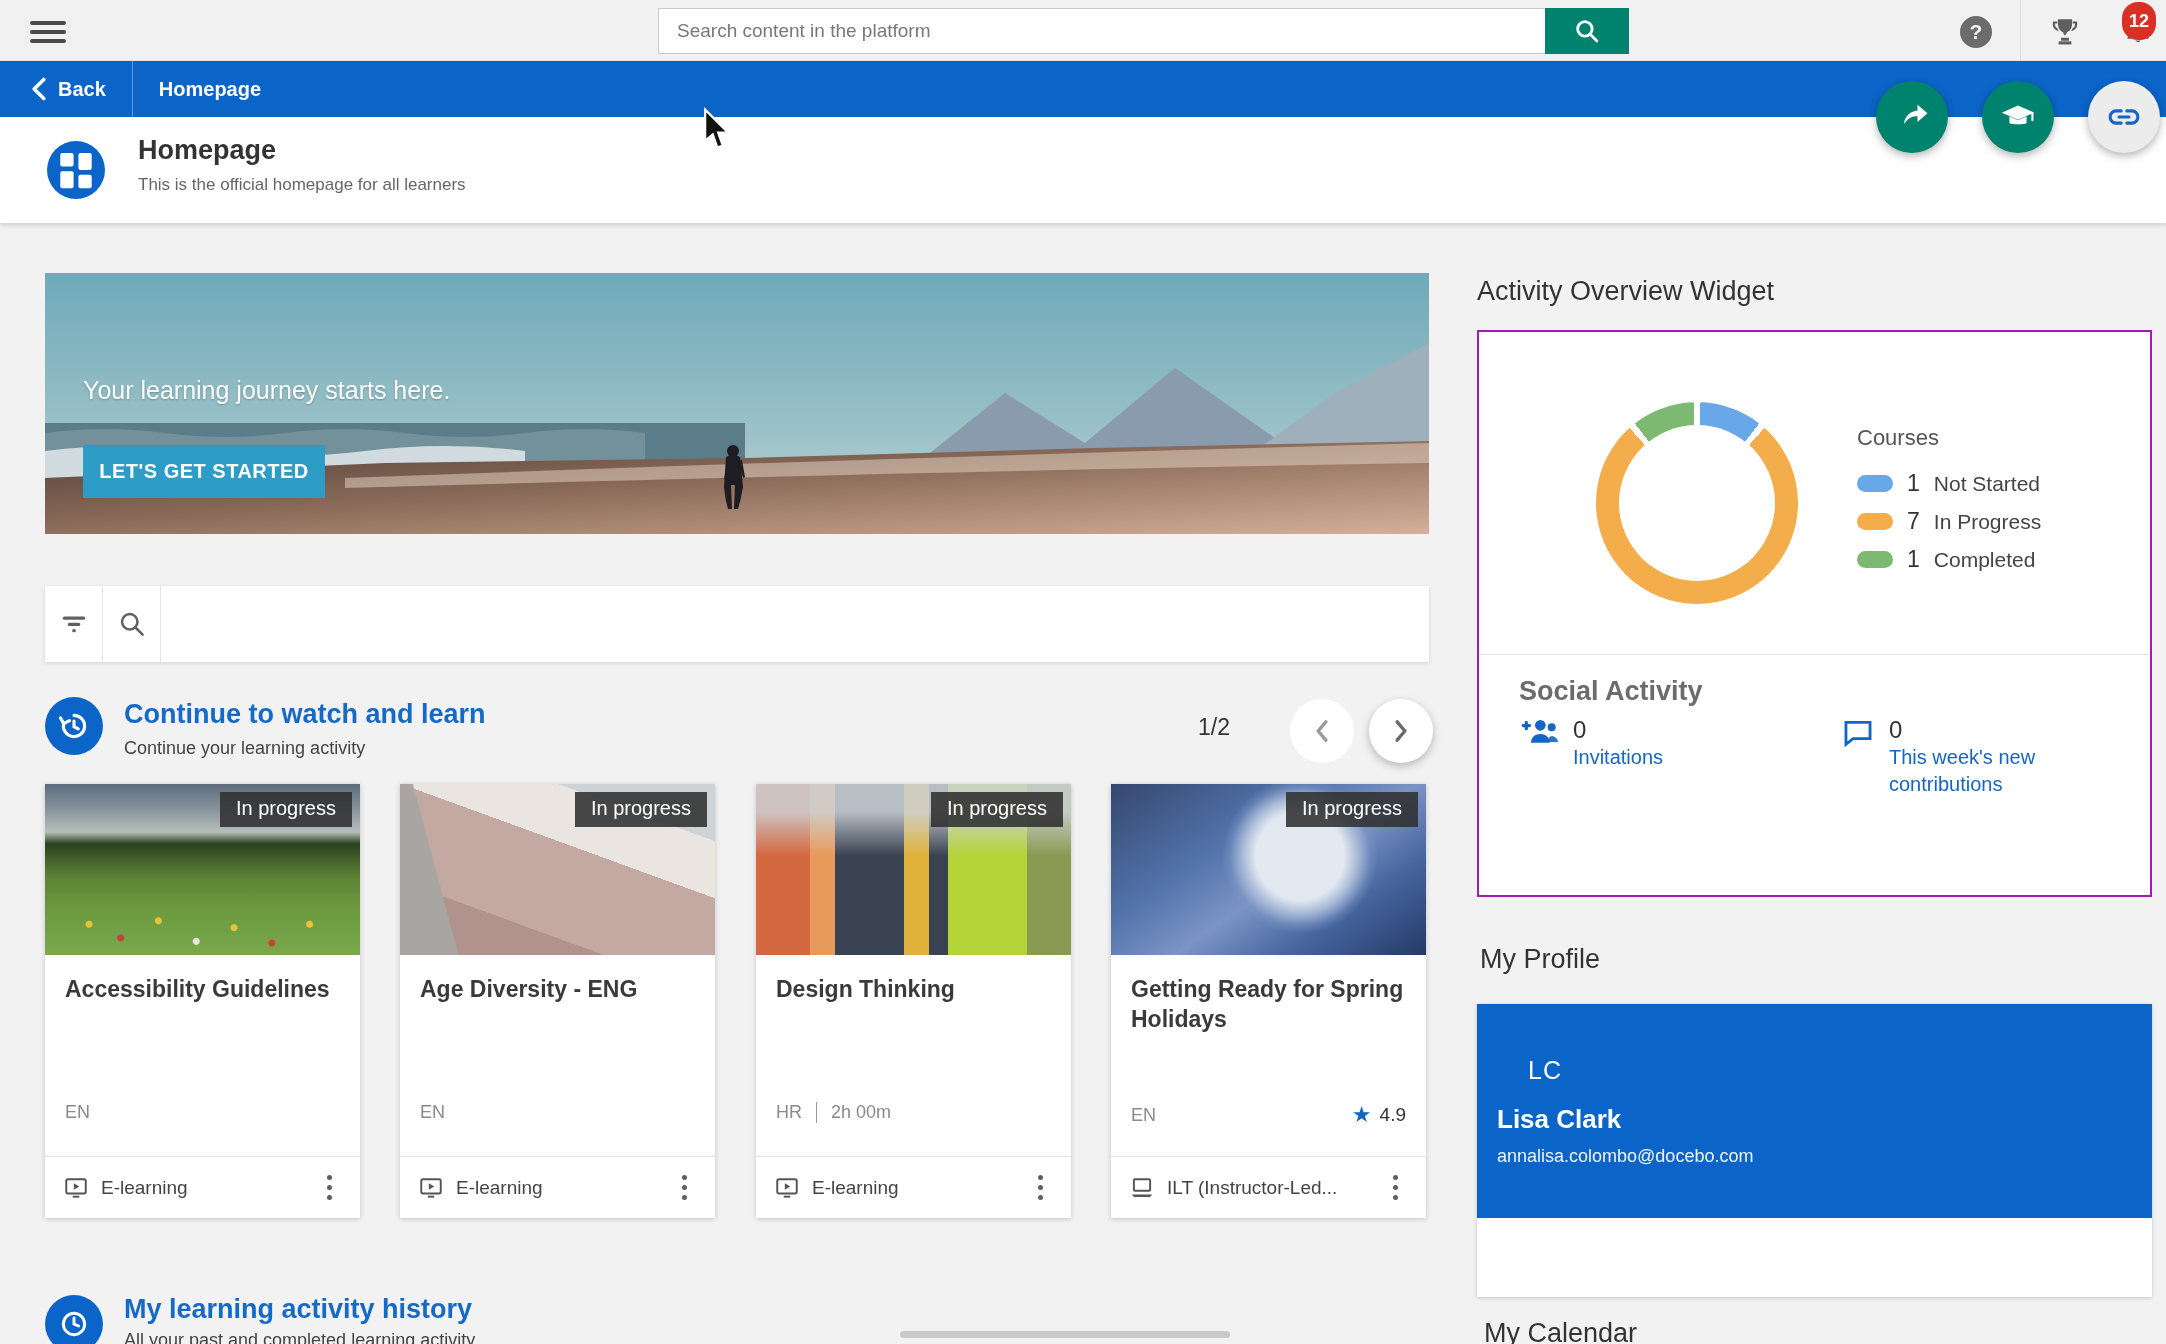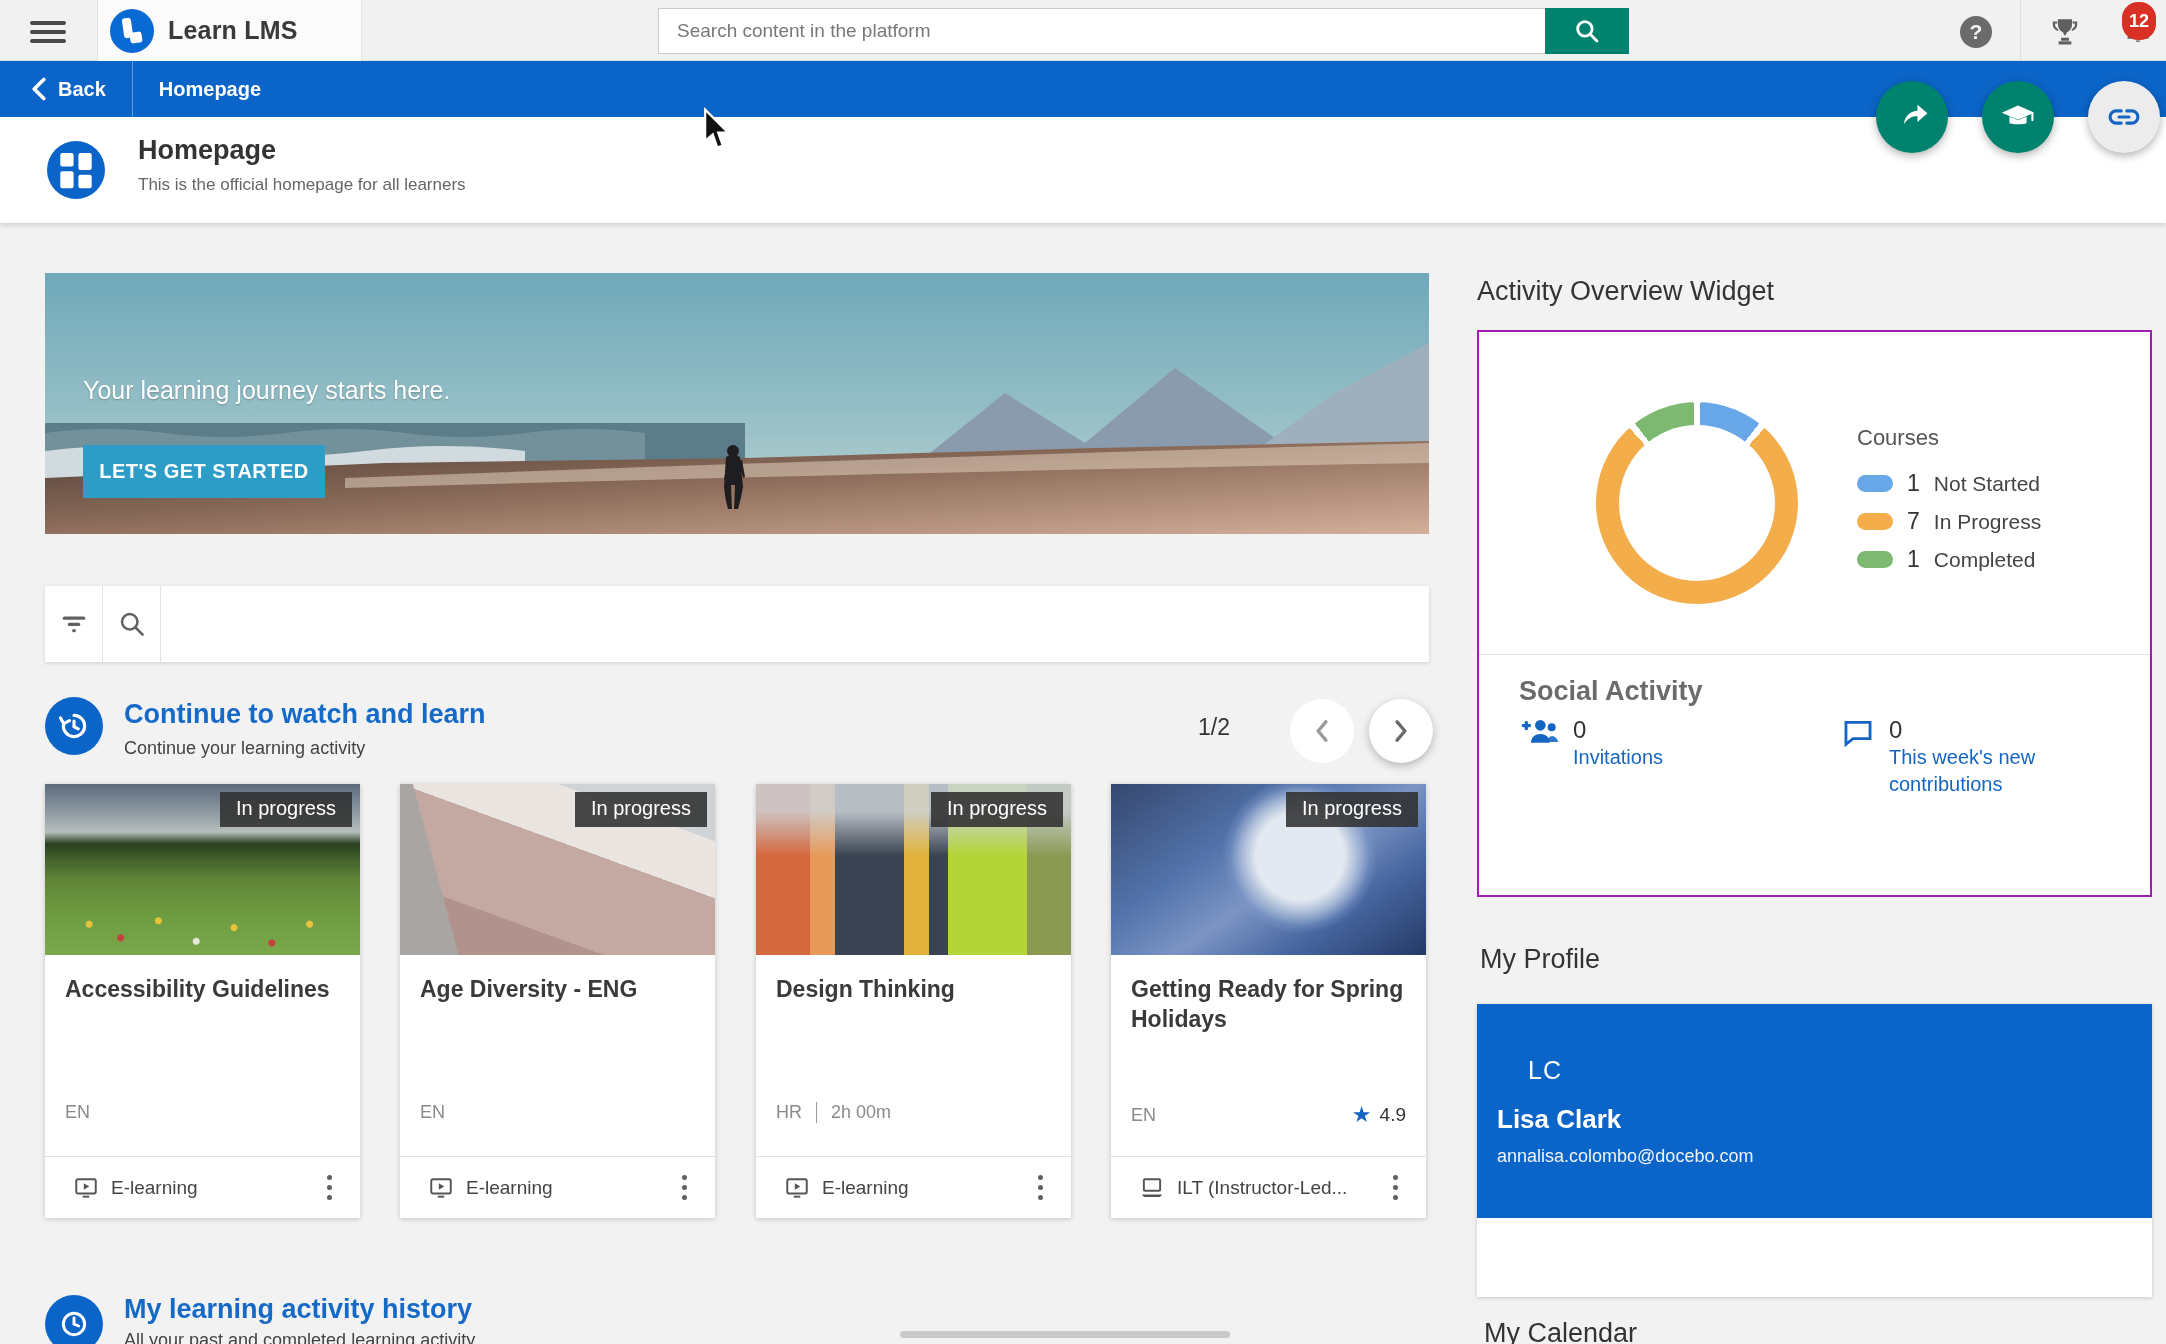--- a/index.html
+++ b/index.html
@@ -64,21 +64,21 @@
   
   .card { position:absolute; top:784px; width:315px; height:434px; background:#fff; box-shadow:0 1px 5px rgba(0,0,0,.2); }
   .thumb { position:relative; width:315px; height:171px; overflow:hidden; }
   .badge-progress { position:absolute; right:8px; top:8px; background:rgba(48,48,48,.88); color:#fff; font-size:20px; padding:5px 16px 7px; }
   .card-title { padding:20px 20px 0; font-size:23px; font-weight:bold; color:#3a3a3a; line-height:1.3; }
   .card-lang-row { position:absolute; left:0; right:0; top:318px; padding:0 20px; display:flex; align-items:center; }
   .card-lang { font-size:18px; color:#8a8a8a; }
   .card-dur { font-size:18px; color:#8a8a8a; margin-left:14px; padding-left:14px; border-left:1px solid #9a9a9a; }
   .card-rating { margin-left:auto; font-size:19px; color:#333; display:flex; align-items:center; gap:8px; }
   .star { color:#1566c2; font-size:22px; }
-  .card-footer { position:absolute; left:0; right:0; bottom:0; height:62px; border-top:1px solid #e2e2e2; display:flex; align-items:center; padding:0 14px 0 28px; }
+  .card-footer { position:absolute; left:0; right:0; bottom:0; height:62px; border-top:1px solid #e2e2e2; display:flex; align-items:center; padding:0 14px 0 18px; }
   .card-type { font-size:19px; color:#444; margin-left:12px; white-space:nowrap; overflow:hidden; }
   .kebab { margin-left:auto; width:34px; height:40px; display:flex; flex-direction:column; align-items:center; justify-content:center; gap:5px; cursor:pointer; }
   .kebab i { width:5px; height:5px; border-radius:50%; background:#5f5f5f; }
 
   .thumb1 { background:
     radial-gradient(circle 5px at 14% 82%, #e8c33a 0 3px, transparent 4px),
     radial-gradient(circle 5px at 24% 90%, #c74040 0 3px, transparent 4px),
     radial-gradient(circle 4px at 36% 80%, #e8c33a 0 3px, transparent 4px),
     radial-gradient(circle 4px at 48% 92%, #e6e6da 0 3px, transparent 4px),
     radial-gradient(circle 5px at 60% 84%, #e8c33a 0 3px, transparent 4px),
@@ -128,27 +128,20 @@
 <body>
 
 <div id="app">
 
   <div class="topbar">
     <div class="hamburger">
         <span></span>
         <span></span>
         <span></span>
       </div>
-    <div class="logo-box">
-      <div class="logo-circle">
-          <div class="lg1"></div>
-          <div class="lg2"></div>
-        </div>
-      <div class="logo-text">Learn LMS</div>
-    </div>
     <div class="search-wrap">
       <input class="search-input" type="text" placeholder="Search content in the platform" style="">
       <button class="search-btn">
         <svg width="28" height="28" viewBox="0 0 24 24" fill="none" stroke="#ffffff" stroke-width="2.4" stroke-linecap="round">
             <circle cx="10.2" cy="10.2" r="6.2"></circle>
             <line x1="15" y1="15" x2="20.5" y2="20.5"></line>
           </svg>
       </button>
     </div>
     <div class="top-icon" style="left:1956px;">

